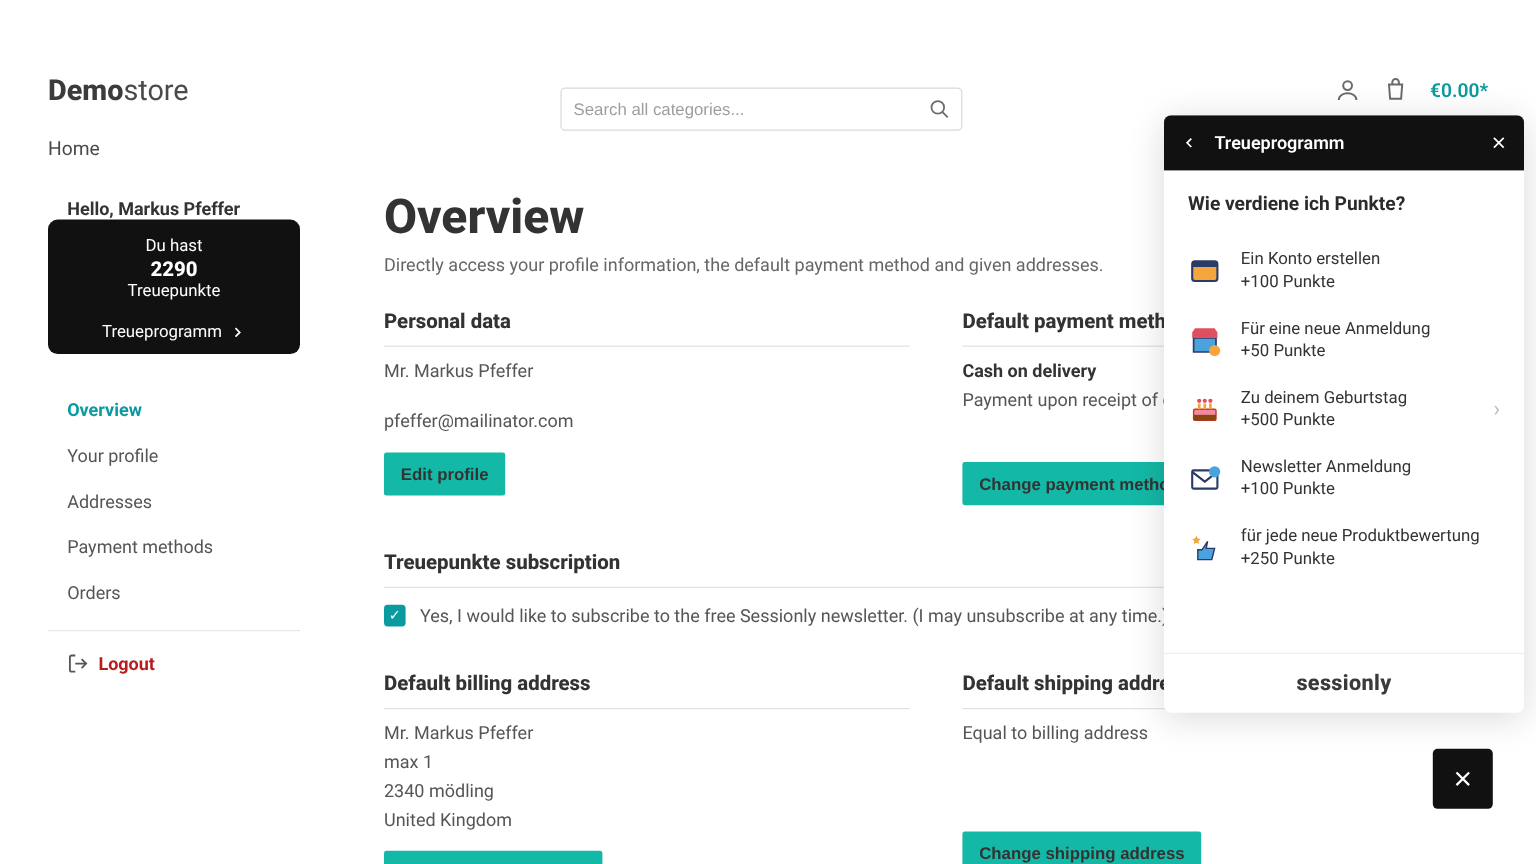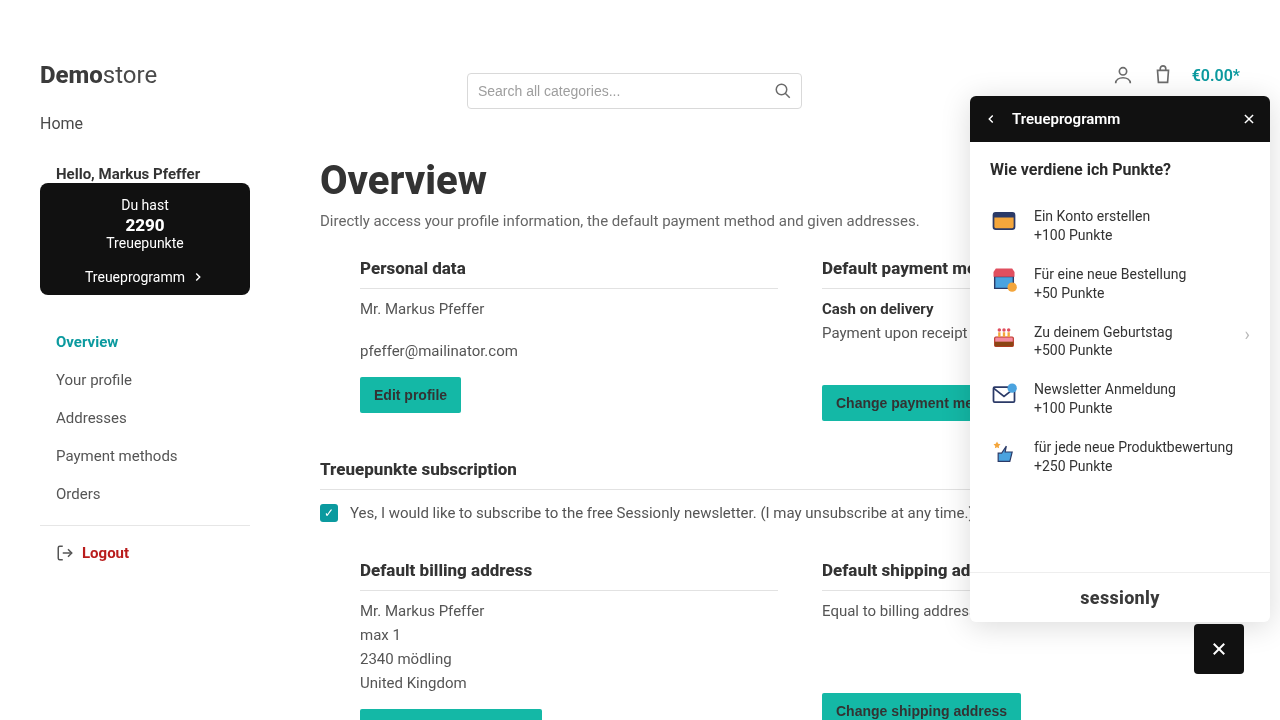--- a/index.html
+++ b/index.html
@@ -91,21 +91,21 @@
   gap: 8px;
   padding: 6px 16px;
   color: #b91c1c;
   font-weight: 700;
   font-size: 15px;
   cursor: pointer;
 }
 .main { flex: 1; padding-top: 10px; }
 .page-title { font-size: 40px; font-weight: 800; color: #333; margin-bottom: 8px; }
 .page-sub { color: #666; font-size: 15px; margin-bottom: 28px; }
-.cols { display: flex; gap: 44px; margin-left: 40px; }
+.cols { display: flex; gap: 44px; }
 .col { flex: 1; }
 .card-title { font-weight: 800; font-size: 17px; color: #333; margin-bottom: 8px; border-bottom: 1px solid #e2e2e2; padding-bottom: 10px; }
 .card-body { color: #555; font-size: 15px; line-height: 1.6; }
 .bold { font-weight: 700; color: #333; }
 .btn {
   display: inline-block;
   background: #14b8a6;
   border: none;
   padding: 10px 14px;
   font-size: 14px;
@@ -148,40 +148,41 @@
   padding: 14px 14px;
   gap: 14px;
   font-size: 15px;
   font-weight: 600;
 }
 .lp-close { margin-left: auto; cursor: pointer; }
 .lp-body { padding: 18px 20px 6px 20px; }
 .lp-q { font-weight: 700; font-size: 16px; margin-bottom: 18px; }
 .lp-item {
   display: flex;
+  align-items: center;
   gap: 16px;
   padding: 10px 0;
   cursor: pointer;
 }
 .lp-icon {
   width: 28px; height: 28px;
   flex-shrink: 0;
 }
 .lp-text { flex: 1; font-size: 14px; color: #333; line-height: 1.35; }
 .lp-text .pts { display: block; }
 .lp-chevron { color: #bbb; font-size: 18px; }
 .lp-footer {
   border-top: 1px solid #eee;
   text-align: center;
   padding: 14px 0;
   font-weight: 800;
   font-size: 18px;
   color: #3a3a3a;
   letter-spacing: 0.3px;
-  margin-top: 80px;
+  margin-top: 52px;
 }
 
 .float-close {
   position: absolute;
   right: 36px;
   bottom: 46px;
   width: 50px; height: 50px;
   background: #111;
   color: #fff;
   display: flex;
@@ -352,21 +353,21 @@
     </div>
 
     <div class="lp-item">
       <span class="lp-icon">
         <svg width="28" height="28" viewBox="0 0 24 24">
             <path d="M4 10h16v10H4z" fill="#4aa3df" stroke="#2b3a67" stroke-width="1.2"></path>
             <path d="M3 6l2-3h14l2 3v4H3z" fill="#e04f5f"></path>
             <circle cx="19" cy="19" r="4" fill="#f4a63c"></circle>
           </svg>
       </span>
-      <div class="lp-text"><span>Für eine neue Bestellung</span><span class="pts">+50 Punkte</span></div>
+      <div class="lp-text"><span>Für eine neue Anmeldung</span><span class="pts">+50 Punkte</span></div>
     </div>
 
     <div class="lp-item">
       <span class="lp-icon">
         <svg width="28" height="28" viewBox="0 0 24 24">
             <rect x="4" y="12" width="16" height="8" rx="1" fill="#f38ba0" stroke="#c0392b" stroke-width="1"></rect>
             <rect x="4" y="16" width="16" height="4" fill="#8b4513"></rect>
             <path d="M8 12V8M12 12V8M16 12V8" stroke="#f4a63c" stroke-width="2"></path>
             <circle cx="8" cy="6" r="1.5" fill="#e04f5f"></circle>
             <circle cx="12" cy="6" r="1.5" fill="#e04f5f"></circle>

